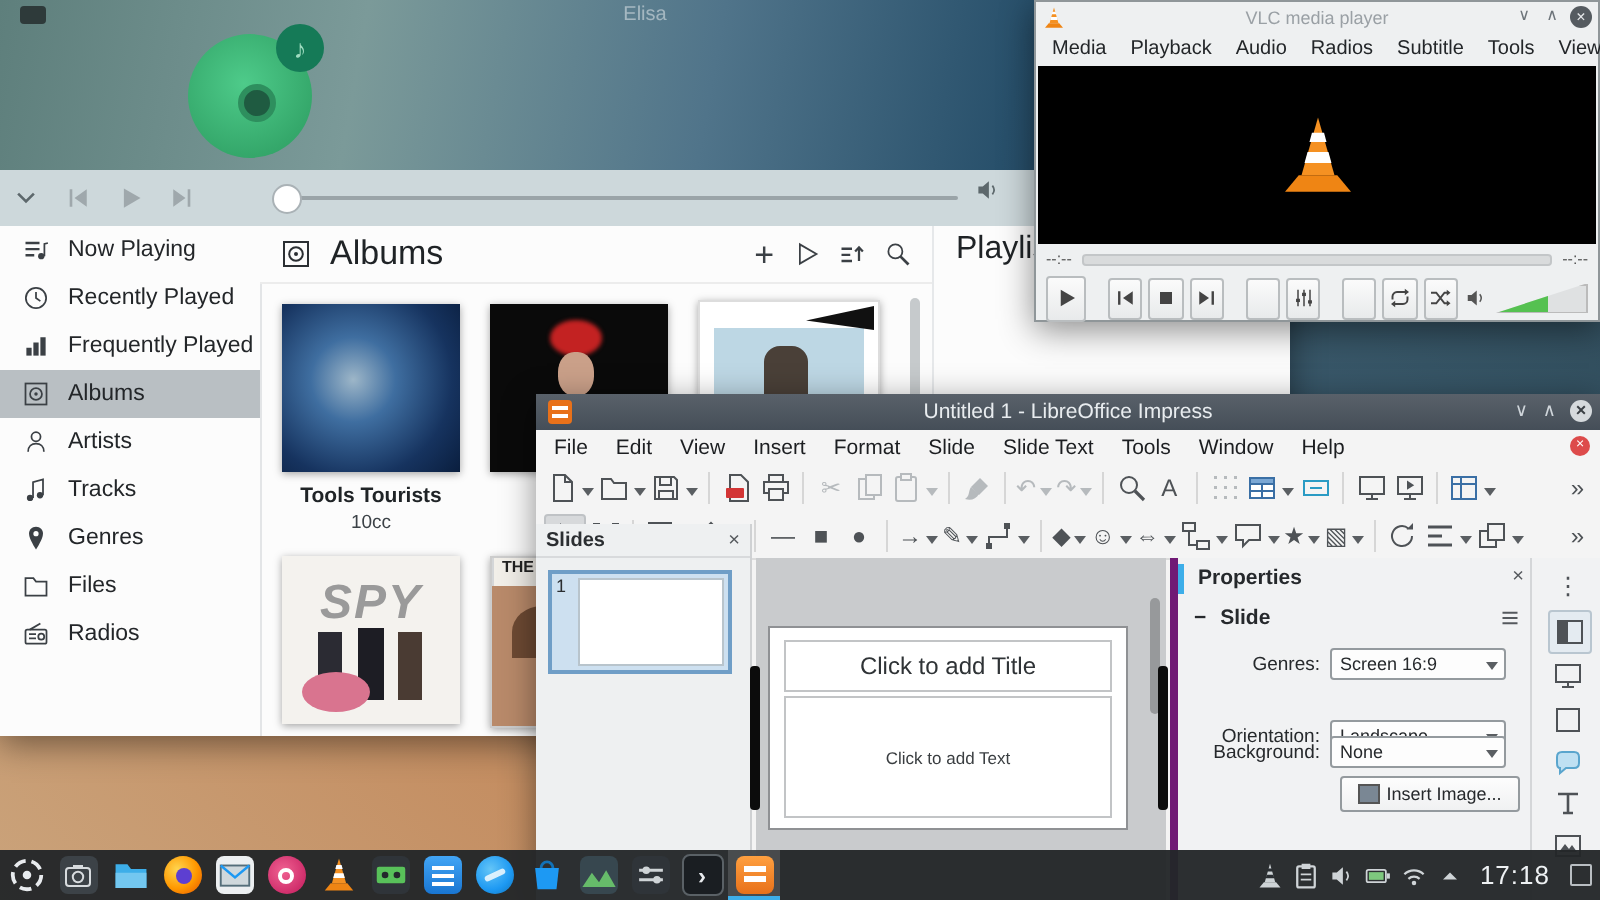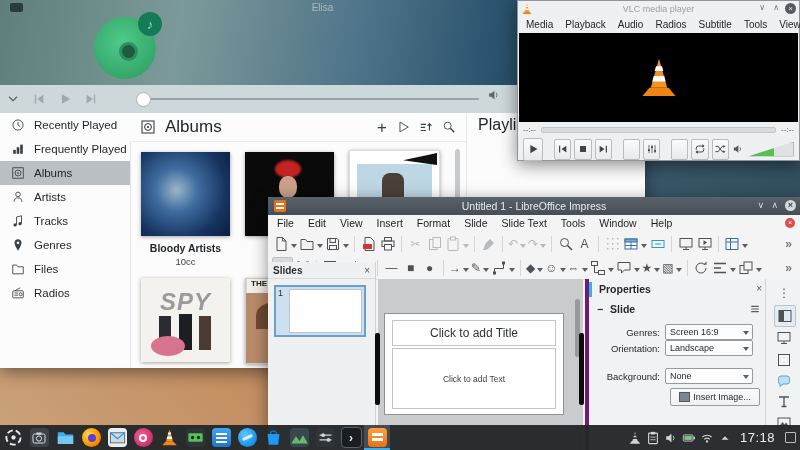--- a/index.html
+++ b/index.html
@@ -86,21 +86,21 @@
 
   
   .impress{left:268px;top:197px;width:532px;height:253px;background:#f4f4f4}
   .imp-tb{position:absolute;left:0;top:0;width:100%;height:18px;background:linear-gradient(#59616a,#454e58);display:flex;align-items:center}
   .imp-title{position:absolute;left:0;width:100%;text-align:center;font-size:10.5px;color:#e8ecef}
   .imp-icon{position:absolute;left:6px;top:3px;width:12px;height:12px;border-radius:2px;background:#e8711a}
   .imp-icon:after{content:"";position:absolute;left:2px;top:3px;width:8px;height:2px;background:#fff;box-shadow:0 4px 0 #fff}
   .imp-btn{position:absolute;top:3px;font-size:9px;color:#cfd5da}
   .imp-close{position:absolute;right:4px;top:3px;width:11px;height:11px;border-radius:50%;background:#d6dadd;color:#3a3f44;
     font-size:9px;line-height:11px;text-align:center;font-weight:bold}
-  .imp-menu{position:absolute;left:2px;top:18px;height:17px;display:flex;align-items:flex-start;font-size:10.5px;color:#1c1e21}
+  .imp-menu{position:absolute;left:2px;top:18px;height:17px;display:flex;align-items:center;font-size:10.5px;color:#1c1e21}
   .imp-menu span{padding:2px 7px}
   .imp-redbadge{position:absolute;right:5px;top:21px;width:10px;height:10px;border-radius:50%;background:#dd4b4b;color:#fff;
     font-size:7px;line-height:10px;text-align:center}
   .tbrow{position:absolute;left:4px;height:24px;display:flex;align-items:center;background:#f4f4f4}
   .tb1{top:35px;width:524px;border-bottom:1px solid #e2e2e2}
   .tb2{top:59px;width:524px;height:23px;border-bottom:1px solid #dcdcdc}
   .tbi{height:20px;min-width:17px;display:flex;align-items:center;justify-content:center;color:#4e5256;padding:0 1px}
   .tbi.sel{background:#d7d9db;border:1px solid #bfc2c5;border-radius:2px}
   .tbi.dis{color:#b6babd}
   .gg{font-style:normal;font-weight:normal;font-size:12px;line-height:1}
@@ -455,20 +455,26 @@
       <div class="eslider-knob"></div>
       <span class="evol">
           <svg class="i14">
             <use href="#s-speaker"></use>
           </svg>
         </span>
     </div>
 
     <div class="elisa-body">
       <div class="eside">
+        <div class="erow">
+            <svg class="i14">
+              <use href="#s-nowplaying"></use>
+            </svg>
+            <span>Now Playing</span>
+          </div>
         <div class="erow">
             <svg class="i14">
               <use href="#s-clock"></use>
             </svg>
             <span>Recently Played</span>
           </div>
         <div class="erow">
             <svg class="i14">
               <use href="#s-freq"></use>
             </svg>
@@ -526,21 +532,21 @@
               <use href="#s-sortup"></use>
             </svg>
           <svg class="i14">
               <use href="#s-find"></use>
             </svg>
         </span>
       </div>
 
       <div class="album" style="left:141px;top:39px">
         <div class="cover cov1"></div>
-        <div class="alabel">Bloody Artists</div>
+        <div class="alabel">Tools Tourists</div>
         <div class="aartist">10cc</div>
       </div>
       <div class="album" style="left:245px;top:39px">
         <div class="cover cov2">
             <div class="hair"></div>
             <div class="face"></div>
           </div>
       </div>
       <div class="album" style="left:349px;top:37px">
         <div class="cover cov3">
@@ -929,21 +935,21 @@
           </svg>
         </span>
 
       <div class="prow" style="top:44px">
         <span class="plabel">Genres:</span>
         <span class="pfield">
             <span>Screen 16:9</span>
             <i class="cr"></i>
           </span>
       </div>
-      <div class="prow" style="top:60px">
+      <div class="prow" style="top:80px">
         <span class="plabel">Orientation:</span>
         <span class="pfield">
             <span>Landscape</span>
             <i class="cr"></i>
           </span>
       </div>
       <div class="prow" style="top:88px">
         <span class="plabel">Background:</span>
         <span class="pfield">
             <span>None</span>

